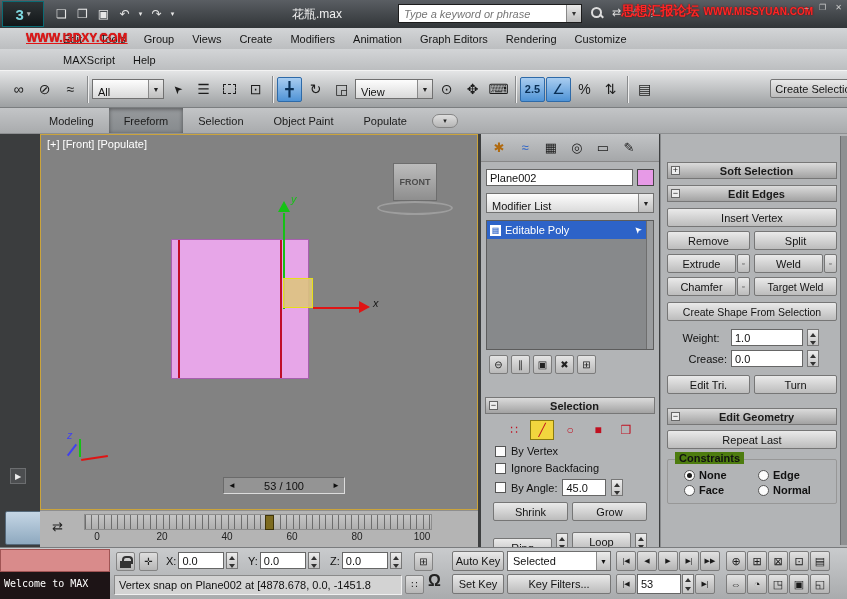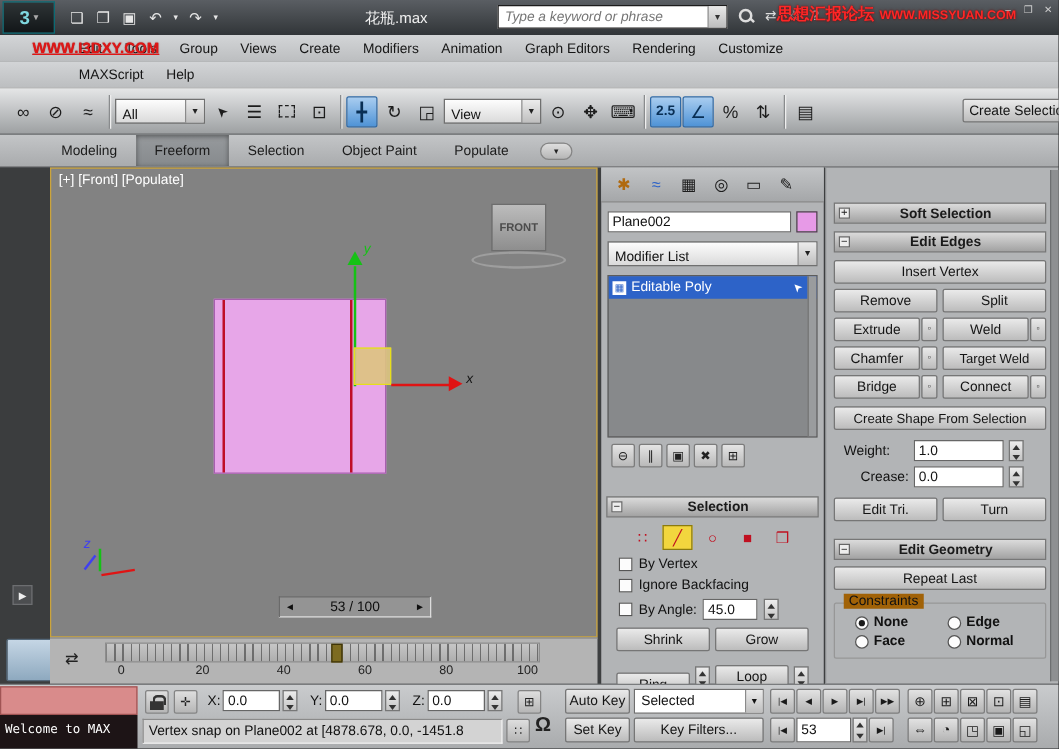--- a/index.html
+++ b/index.html
@@ -117,21 +117,21 @@
   .lockg{width:11px;height:12px;position:relative;}
   .lockg::before{content:"";position:absolute;left:2px;top:0;width:7px;height:6px;border:2px solid #333;border-bottom:none;border-radius:4px 4px 0 0;}
   .lockg::after{content:"";position:absolute;left:0;top:5px;width:11px;height:7px;background:#333;}
   .coordgrp{display:flex;align-items:center;gap:2px;}
   .prompt{left:114px;top:27px;width:288px;height:20px;background:#d3d3d3;border:1px solid #8a8a8a;border-bottom-color:#efefef;border-right-color:#efefef;padding:3px 4px;white-space:nowrap;overflow:hidden;color:#101010;}
   .magnet{left:428px;top:24px;font-size:16px;color:#222;font-weight:bold;}
   .ddw{background:#fff;border:1px solid #6e6e6e;height:20px;display:flex;align-items:center;padding-left:5px;color:#111;}
   .ddw .arr{width:14px;height:18px;margin-left:auto;background:linear-gradient(#ececec,#bfbfbf);border-left:1px solid #8a8a8a;font-size:7px;display:flex;align-items:center;justify-content:center;}
   .pb{width:20px;height:20px;background:linear-gradient(#e2e2e2,#b4b4b4);border:1px solid #7c7c7c;border-radius:2px;font-size:7px;display:flex;align-items:center;justify-content:center;color:#1a1a1a;}
   .grp{border:1px solid #979797;border-radius:2px;margin-top:10px;padding:6px 0 7px;position:relative;}
-  .grp .legend{position:absolute;left:7px;top:-8px;background:#a16207;padding:0 4px;}
+  .grp .legend{position:absolute;left:7px;top:-8px;background:#4d7c0f;padding:0 4px;font-weight:bold;}
   .grp .rrow{display:flex;margin:3px 0 0 16px;font-weight:bold;}
   .grp .ritem{display:flex;align-items:center;gap:4px;width:74px;}
 </style>
 </head>
 <body>
 
 <div class="root">
 
   <div class="abs titlebar">
     <div class="logo">
@@ -378,30 +378,23 @@
       <span style="width:2px;"></span>
       <span class="btn" style="width:69px;">Weld</span>
       <span class="btn sq">▫</span>
     </div>
     <div class="row" style="margin-top:4px;gap:1px;">
       <span class="btn" style="width:69px;">Chamfer</span>
       <span class="btn sq">▫</span>
       <span style="width:2px;"></span>
       <span class="btn" style="width:83px;font-size:10.5px;">Target Weld</span>
     </div>
-    <div class="row" style="margin-top:4px;gap:1px;">
-      <span class="btn" style="width:69px;">Bridge</span>
-      <span class="btn sq">▫</span>
-      <span style="width:2px;"></span>
-      <span class="btn" style="width:69px;">Connect</span>
-      <span class="btn sq">▫</span>
-    </div>
     <div class="btn" style="margin-top:6px;font-size:10.5px;">Create Shape From Selection</div>
     <div class="row" style="margin:8px 0 0 8px;">
-      <span style="width:52px;text-align:left;">Weight:</span>
+      <span style="width:52px;text-align:center;">Weight:</span>
       <div class="field" style="width:72px;">
           <input value="1.0" style="">
         </div>
       <div class="spinner">
           <i class="su"></i>
           <i class="sd"></i>
         </div>
     </div>
     <div class="row" style="margin:4px 0 0 8px;">
       <span style="width:52px;text-align:right;">Crease:</span>

